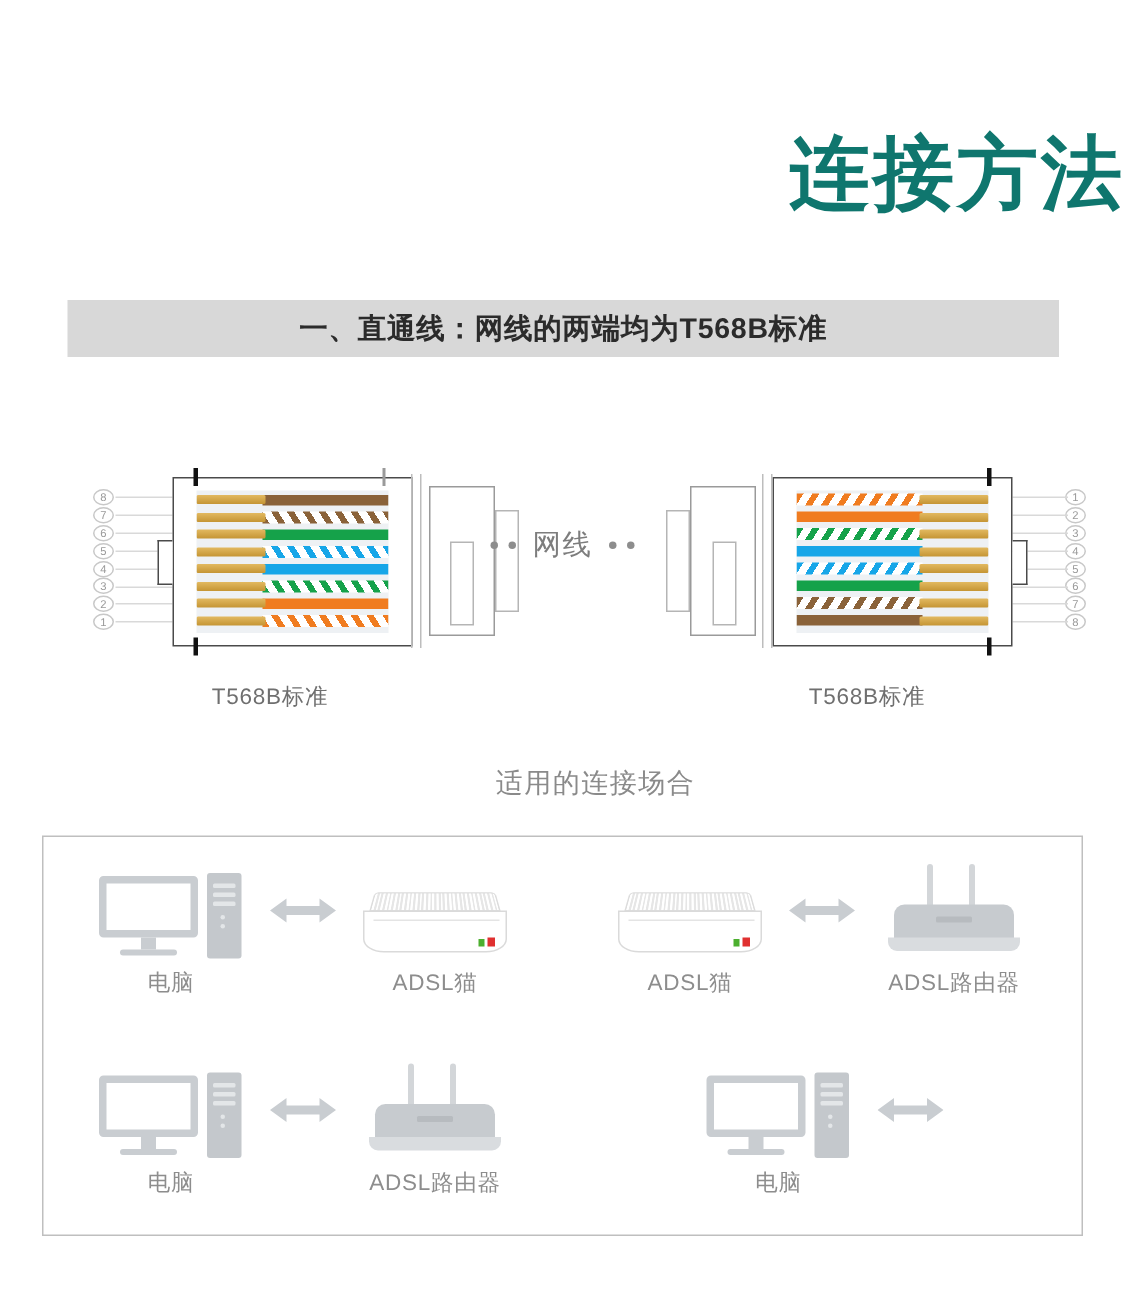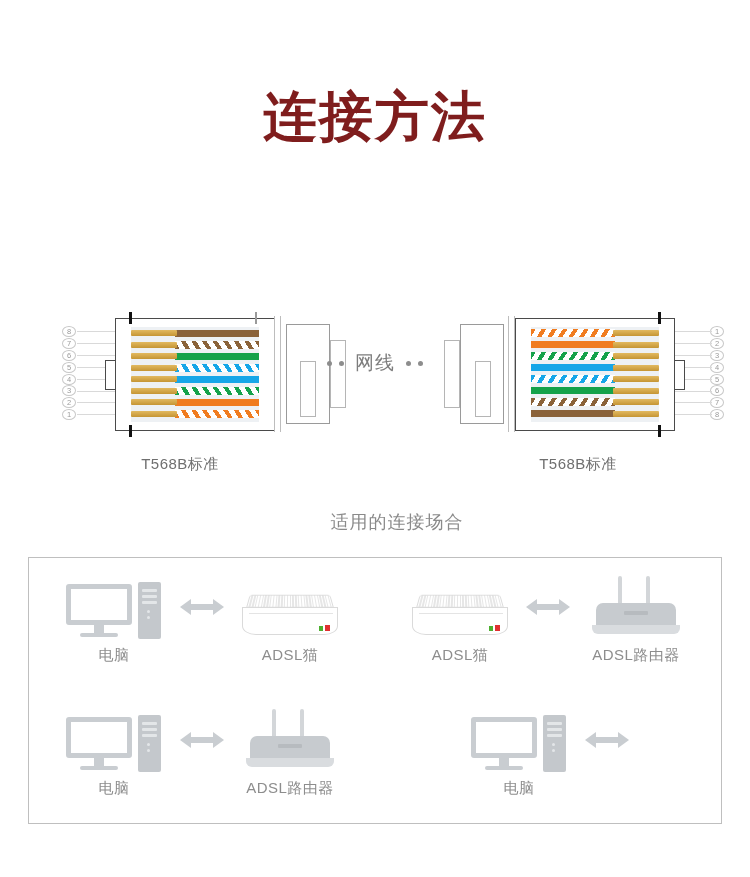--- a/index.html
+++ b/index.html
@@ -10,26 +10,26 @@
     font-family: "Liberation Sans", "DejaVu Sans", sans-serif;
     color: #333;
     overflow: hidden;
   }
   .page { position: relative; width: 750px; height: 877px; background: #fff; }
 
   
   .main-title {
     position: absolute;
     top: 84px; left: 0; width: 750px;
-    text-align: center;
+    text-align: right;
     font-size: 54px;
     line-height: 64px;
     font-weight: 700;
     letter-spacing: 2px;
-    color: #7f1d1d;
+    color: #0f766e;
   }
 
   
   .banner {
     position: absolute;
     top: 200px; left: 45px;
     width: 661px; height: 38px;
     background: #d8d8d8;
     display: flex;
     align-items: center;
@@ -359,20 +359,23 @@
   
   .dbl-arrow { width: 44px; height: 20px; }
 </style>
 </head>
 <body>
 
 <div class="page">
 
   <div class="main-title">连接方法</div>
 
+  <div class="banner">
+    <span class="banner-text">一、直通线：网线的两端均为T568B标准</span>
+  </div>
 
   <div class="diagram">
 
     <div class="conn-wrap conn-left">
       <div class="pins pins-left" id="pins-left">
           <div class="pin">8</div>
           <div class="pin">7</div>
           <div class="pin">6</div>
           <div class="pin">5</div>
           <div class="pin">4</div>

